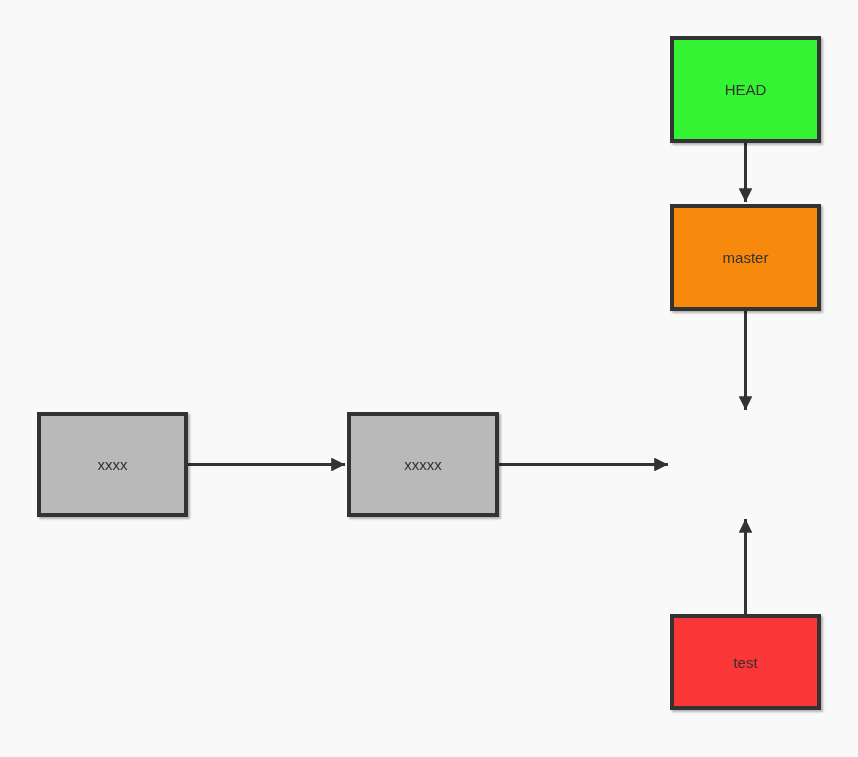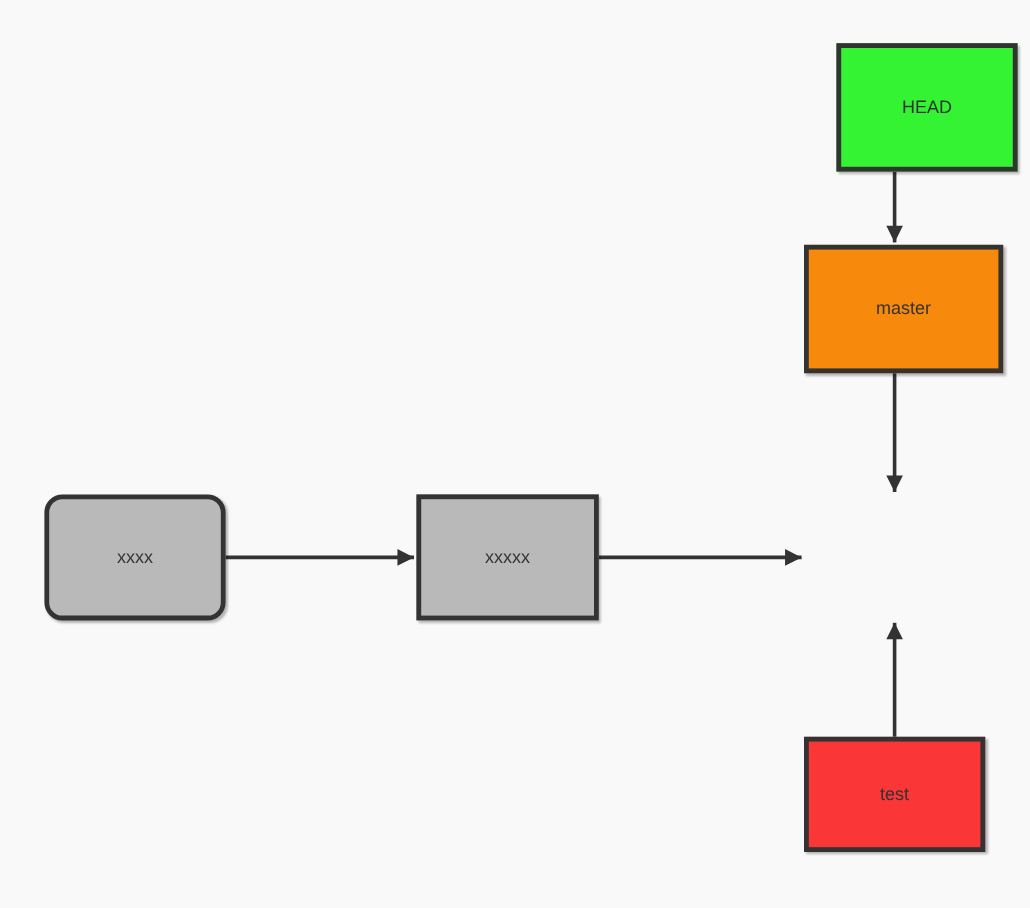--- a/index.html
+++ b/index.html
@@ -24,24 +24,24 @@
     align-items: center;
     justify-content: center;
     color: #333333;
     font-size: 15px;
     box-shadow: 2px 2px 2px rgba(0,0,0,0.28);
   }
   .node span {
     pointer-events: none;
   }
   #node-head   { left: 670px; top: 36px;  width: 151px; height: 107px; }
-  #node-master { left: 670px; top: 204px; width: 166px; height: 107px; }
+  #node-master { left: 670px; top: 204px; width: 151px; height: 107px; }
   #node-commit { left: 670px; top: 412px; width: 151px; height: 105px; }
   #node-test   { left: 670px; top: 614px; width: 151px; height: 96px; }
-  #node-x1     { left: 37px;  top: 412px; width: 151px; height: 105px; border-radius: 15px; }
+  #node-x1     { left: 37px;  top: 412px; width: 151px; height: 105px; }
   #node-x2     { left: 347px; top: 412px; width: 152px; height: 105px; align-items: center; }
   svg.edges {
     position: absolute;
     left: 0;
     top: 0;
     width: 858px;
     height: 757px;
     pointer-events: none;
   }
 </style>
@@ -56,21 +56,21 @@
         <path d="M0,0 L10,5 L0,10 z" fill="#333333"></path>
       </marker>
     </defs>
     <line x1="745.5" y1="143" x2="745.5" y2="202" stroke="#333333" stroke-width="3" marker-end="url(#arrowhead)"></line>
     <line x1="745.5" y1="311" x2="745.5" y2="410" stroke="#333333" stroke-width="3" marker-end="url(#arrowhead)"></line>
     <line x1="745.5" y1="614" x2="745.5" y2="519" stroke="#333333" stroke-width="3" marker-end="url(#arrowhead)"></line>
     <line x1="188" y1="464.5" x2="345" y2="464.5" stroke="#333333" stroke-width="3" marker-end="url(#arrowhead)"></line>
     <line x1="499" y1="464.5" x2="668" y2="464.5" stroke="#333333" stroke-width="3" marker-end="url(#arrowhead)"></line>
   </svg>
 
-  <div class="node" id="node-head" style="background-color: rgb(51, 243, 51); margin-left: 27px;">
+  <div class="node" id="node-head" style="background-color: rgb(51, 243, 51);">
     <span>HEAD</span>
   </div>
 
   <div class="node" id="node-master" style="background-color: rgb(247, 138, 12);">
     <span>master</span>
   </div>
 
 
   <div class="node" id="node-test" style="background-color: rgb(250, 54, 54);">
     <span>test</span>

